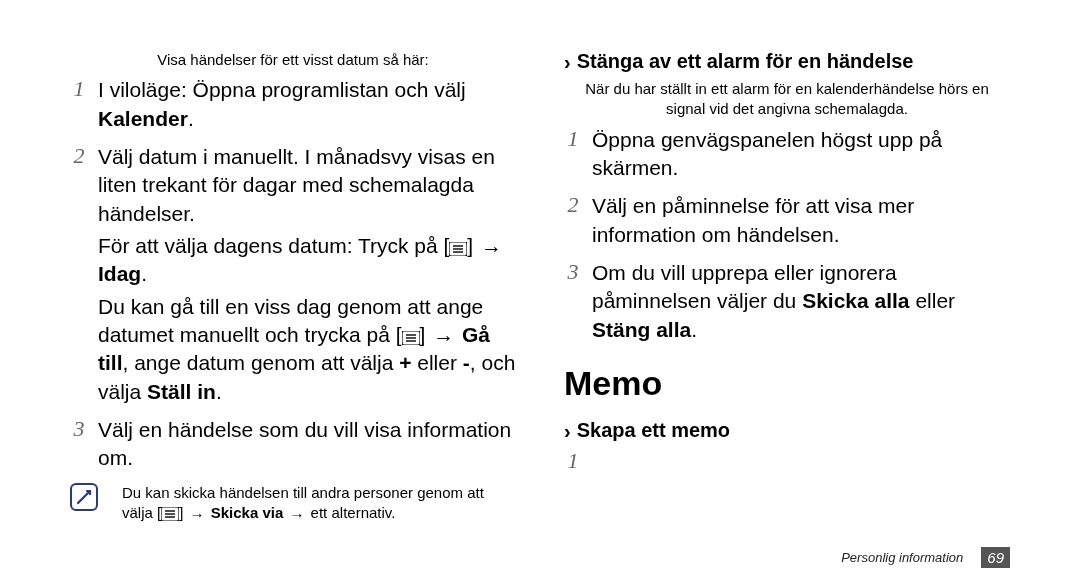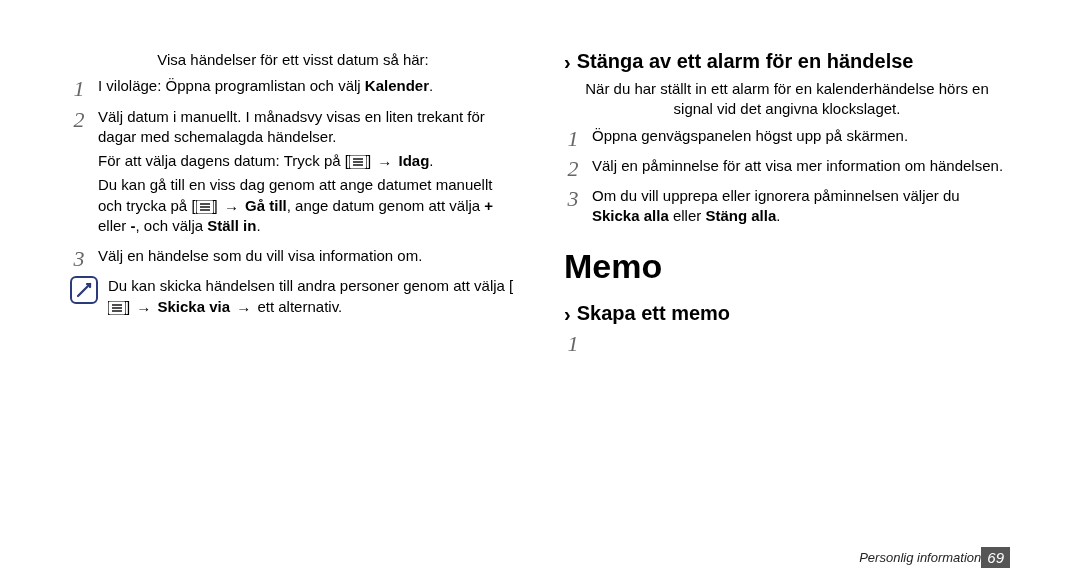--- a/index.html
+++ b/index.html
@@ -48,29 +48,29 @@
     font-family: "Georgia", "Times New Roman", serif;
     font-size: 22px;
     line-height: 1;
     color: #666;
     width: 18px;
     flex: 0 0 18px;
     text-align: center;
     padding-top: 2px;
   }
   .step-body {
-    font-size: 15px;
+    font-size: 21px;
     line-height: 1.35;
   }
   .step-body p { margin: 0 0 4px 0; }
   .b { font-weight: 700; }
   .note {
     display: flex;
     align-items: flex-start;
-    gap: 10px;
+    gap: 24px;
     margin-top: 6px;
   }
   .note-icon {
     width: 28px;
     height: 28px;
     flex: 0 0 28px;
     border: 2px solid #2b3a7a;
     border-radius: 6px;
     color: #2b3a7a;
     display: flex;
@@ -108,21 +108,21 @@
   .menu-icon svg { display: block; }
   .arrow {
     padding: 0 2px;
   }
   .footer {
     position: absolute;
     right: var(--margin-x);
     bottom: 18px;
     display: flex;
     align-items: center;
-    gap: 0;
+    gap: 18px;
     font-size: 13px;
   }
   .footer .pg {
     background: #555;
     color: #fff;
     padding: 2px 6px;
     font-style: italic;
     font-size: 15px;
   }
   .footer .lbl {
@@ -200,21 +200,21 @@
       </div>
     </div>
   </div>
 
   <div class="col">
 
     <h2 class="section">
       <span class="chev">›</span>
       <span>Stänga av ett alarm för en händelse</span>
     </h2>
-    <p class="body">När du har ställt in ett alarm för en kalenderhändelse hörs en signal vid det angivna klockslaget.</p>
+    <p class="body">När du har ställt in ett alarm för en kalenderhändelse hörs en signal vid det angivna schemalagda.</p>
 
     <div class="ol-step">
       <div class="step-num">1</div>
       <div class="step-body">
         <p>Öppna genvägspanelen högst upp på skärmen.</p>
       </div>
     </div>
 
     <div class="ol-step">
       <div class="step-num">2</div>

